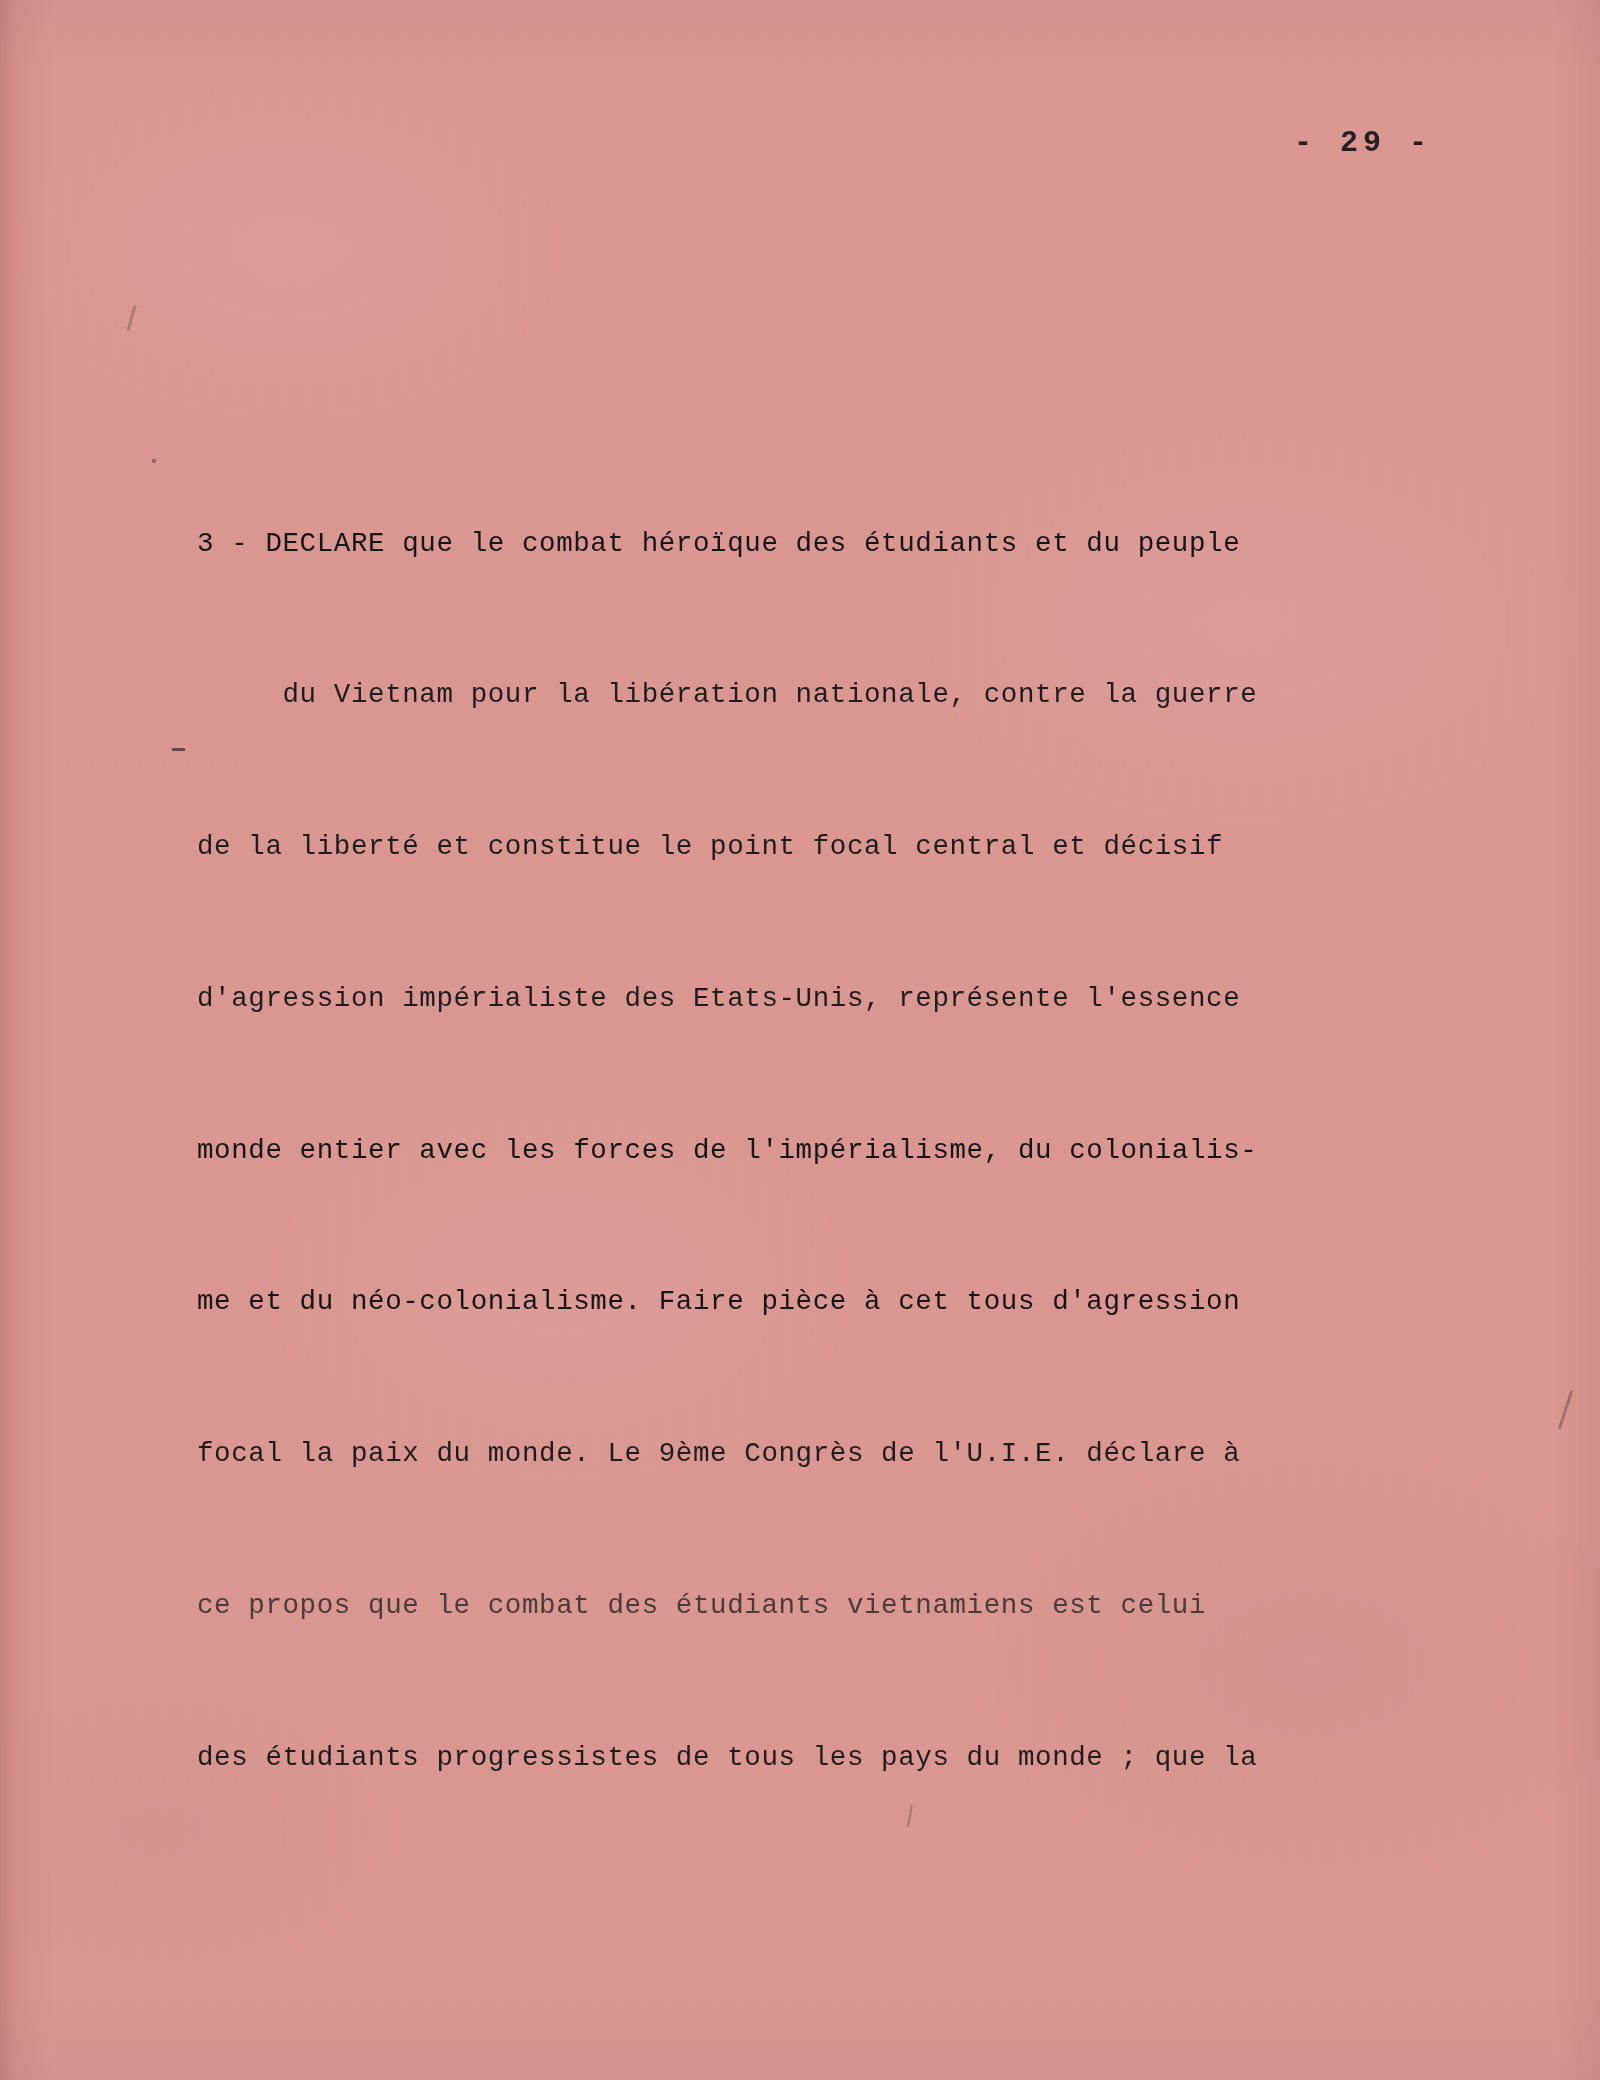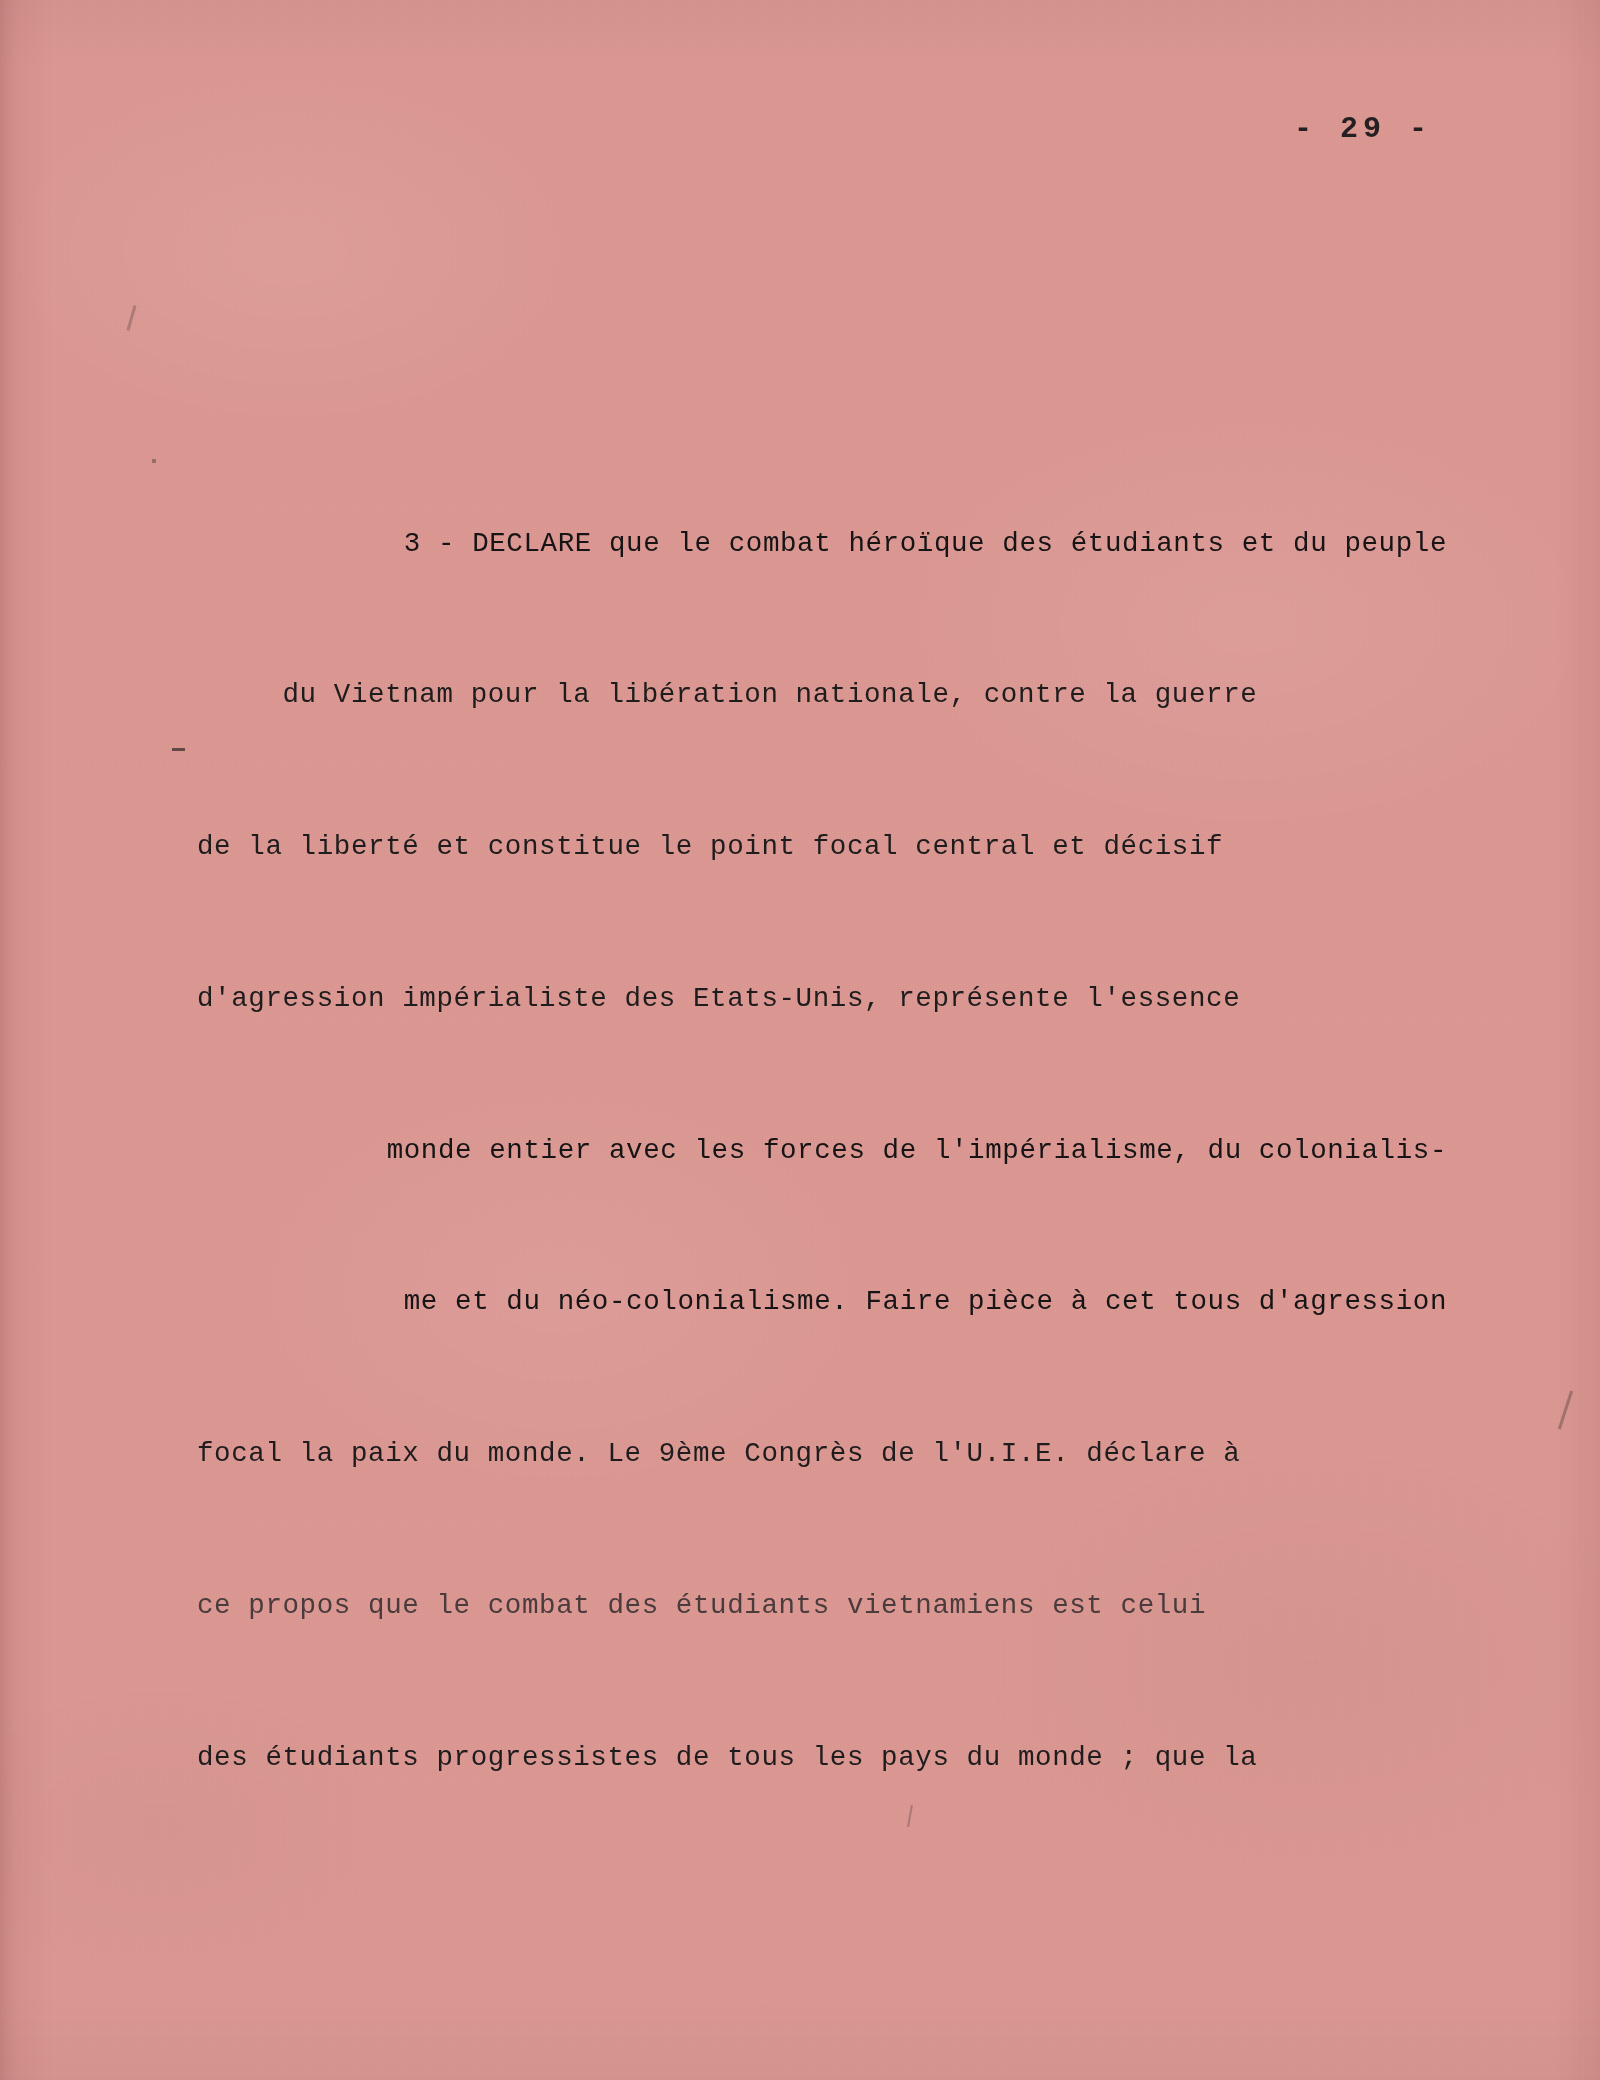--- a/index.html
+++ b/index.html
@@ -53,21 +53,21 @@
     pointer-events: none;
     opacity: 0.5;
     background-image:
       repeating-linear-gradient(0deg,  rgba(0,0,0,0.018) 0px, rgba(0,0,0,0.018) 1px, rgba(255,255,255,0.012) 1px, rgba(255,255,255,0.012) 2px),
       repeating-linear-gradient(90deg, rgba(0,0,0,0.015) 0px, rgba(0,0,0,0.015) 1px, rgba(255,255,255,0.010) 1px, rgba(255,255,255,0.010) 3px);
   }
 
   
   #folio {
     position: absolute;
-    top: 112px;
+    top: 126px;
     right: 168px;
     font-size: 30px;
     letter-spacing: 5px;
     color: #241f20;
     font-weight: bold;
     white-space: pre;
   }
 
   
   #body-text {
@@ -82,21 +82,21 @@
     letter-spacing: 0.6px;
   }
 
   .blk { margin: 0; }
 
   .line { white-space: pre; display: block; }
 
   
   .faint   { color: #4a3b3c; }
   .faint2  { color: #5b4848; }
-  .strong  { color: #171415; text-align: right; }
+  .strong  { color: #171415; }
 
   
   .speck {
     position: absolute;
     background: #3a2d2e;
     opacity: 0.75;
     pointer-events: none;
   }
 </style>
 </head>

